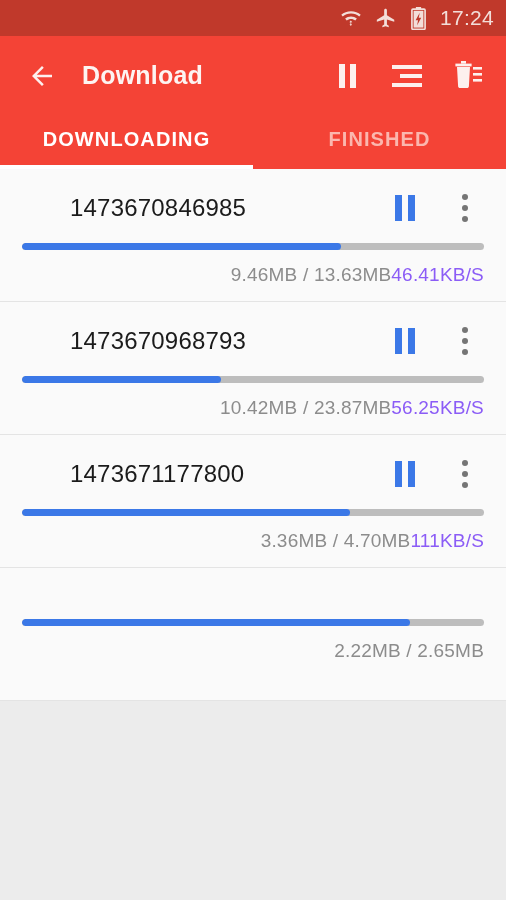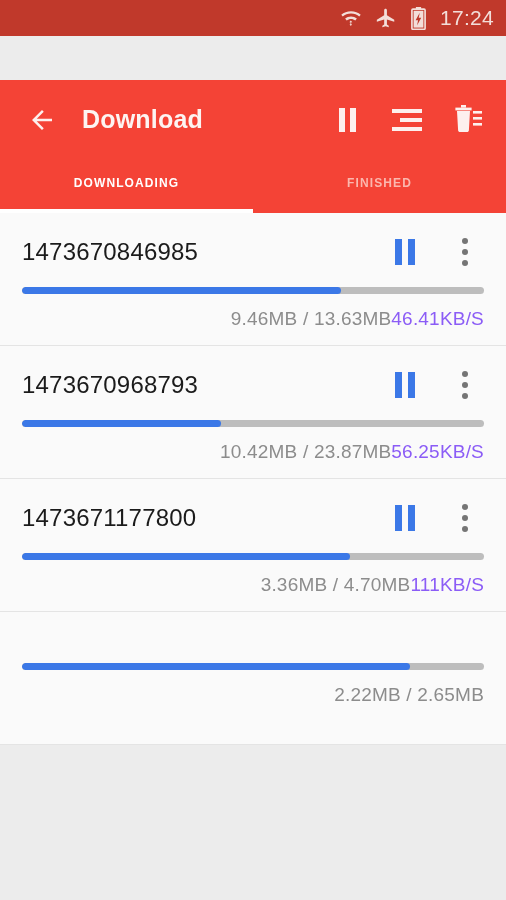--- a/index.html
+++ b/index.html
@@ -21,21 +21,21 @@
   .sb-time{
     color:#f3ded9; font-size:21px; letter-spacing:.3px;
     font-family:Liberation Sans, sans-serif; line-height:1;
     padding-bottom:1px;
   }
 
   
   .appbar{
     background:#f44336; height:133px;
     display:flex; flex-direction:column;
-    position:relative; z-index:5;margin-top:44px;
+    position:relative; z-index:5;
   }
   .appbar-top{
     flex:1; display:flex; align-items:center; padding:0 16px 0 22px;
   }
   .back-btn{ width:40px; height:40px; display:flex; align-items:center; justify-content:center; cursor:pointer; }
   .title{
     color:#fdf4f2; font-size:25px; font-weight:bold;
     margin-left:20px; letter-spacing:.2px; flex:1;
     white-space:nowrap;
   }
@@ -50,41 +50,41 @@
   .tb-sort{ display:flex; flex-direction:column; gap:5px; align-items:flex-end; width:30px; }
   .tb-sort i{ display:block; height:4px; background:#fdf0ee; }
   .tb-sort i:nth-child(1){ width:30px; }
   .tb-sort i:nth-child(2){ width:22px; }
   .tb-sort i:nth-child(3){ width:30px; }
 
   
   .tabs{ height:54px; display:flex; position:relative; }
   .tab{
     flex:1; display:flex; align-items:center; justify-content:center;
-    font-size:12px; font-weight:bold; letter-spacing:1.1px; cursor:pointer;
+    font-size:20px; font-weight:bold; letter-spacing:1.1px; cursor:pointer;
     padding-bottom:6px;
   }
   .tab.active{ color:#ffffff; }
   .tab.inactive{ color:#fbb7ae; }
   .tab-indicator{
     position:absolute; bottom:0; left:0; width:50%; height:4px; background:#ffffff;
   }
   .appbar-shadow{
     position:absolute; left:0; right:0; top:141px; height:5px; z-index:4;
     background:linear-gradient(to bottom, rgba(0,0,0,.26), rgba(0,0,0,0));
   }
 
   
   .list{ background:#fafafa; }
   .row{
     position:relative; height:133px; padding:0 22px;
     background:#fafafa; display:flex; flex-direction:column; justify-content:center;
     border-bottom:1px solid #e4e4e4; cursor:pointer;
   }
-  .row-top{ display:flex; align-items:center; height:46px; }
+  .row-top{ display:flex; align-items:center; height:46px;margin-left:48px; }
   .row-name{
     flex:1; font-size:24px; color:#1b1b1b; letter-spacing:.2px;
     white-space:nowrap; overflow:hidden;
   }
   .row-ctl{ display:flex; align-items:center; gap:26px; padding-right:2px; }
   .ctl-btn{ width:34px; height:34px; display:flex; align-items:center; justify-content:center; cursor:pointer; }
 
   .it-pause{ display:flex; gap:6px; }
   .it-pause i{ display:block; width:7px; height:26px; background:#3b78e7; }
 

